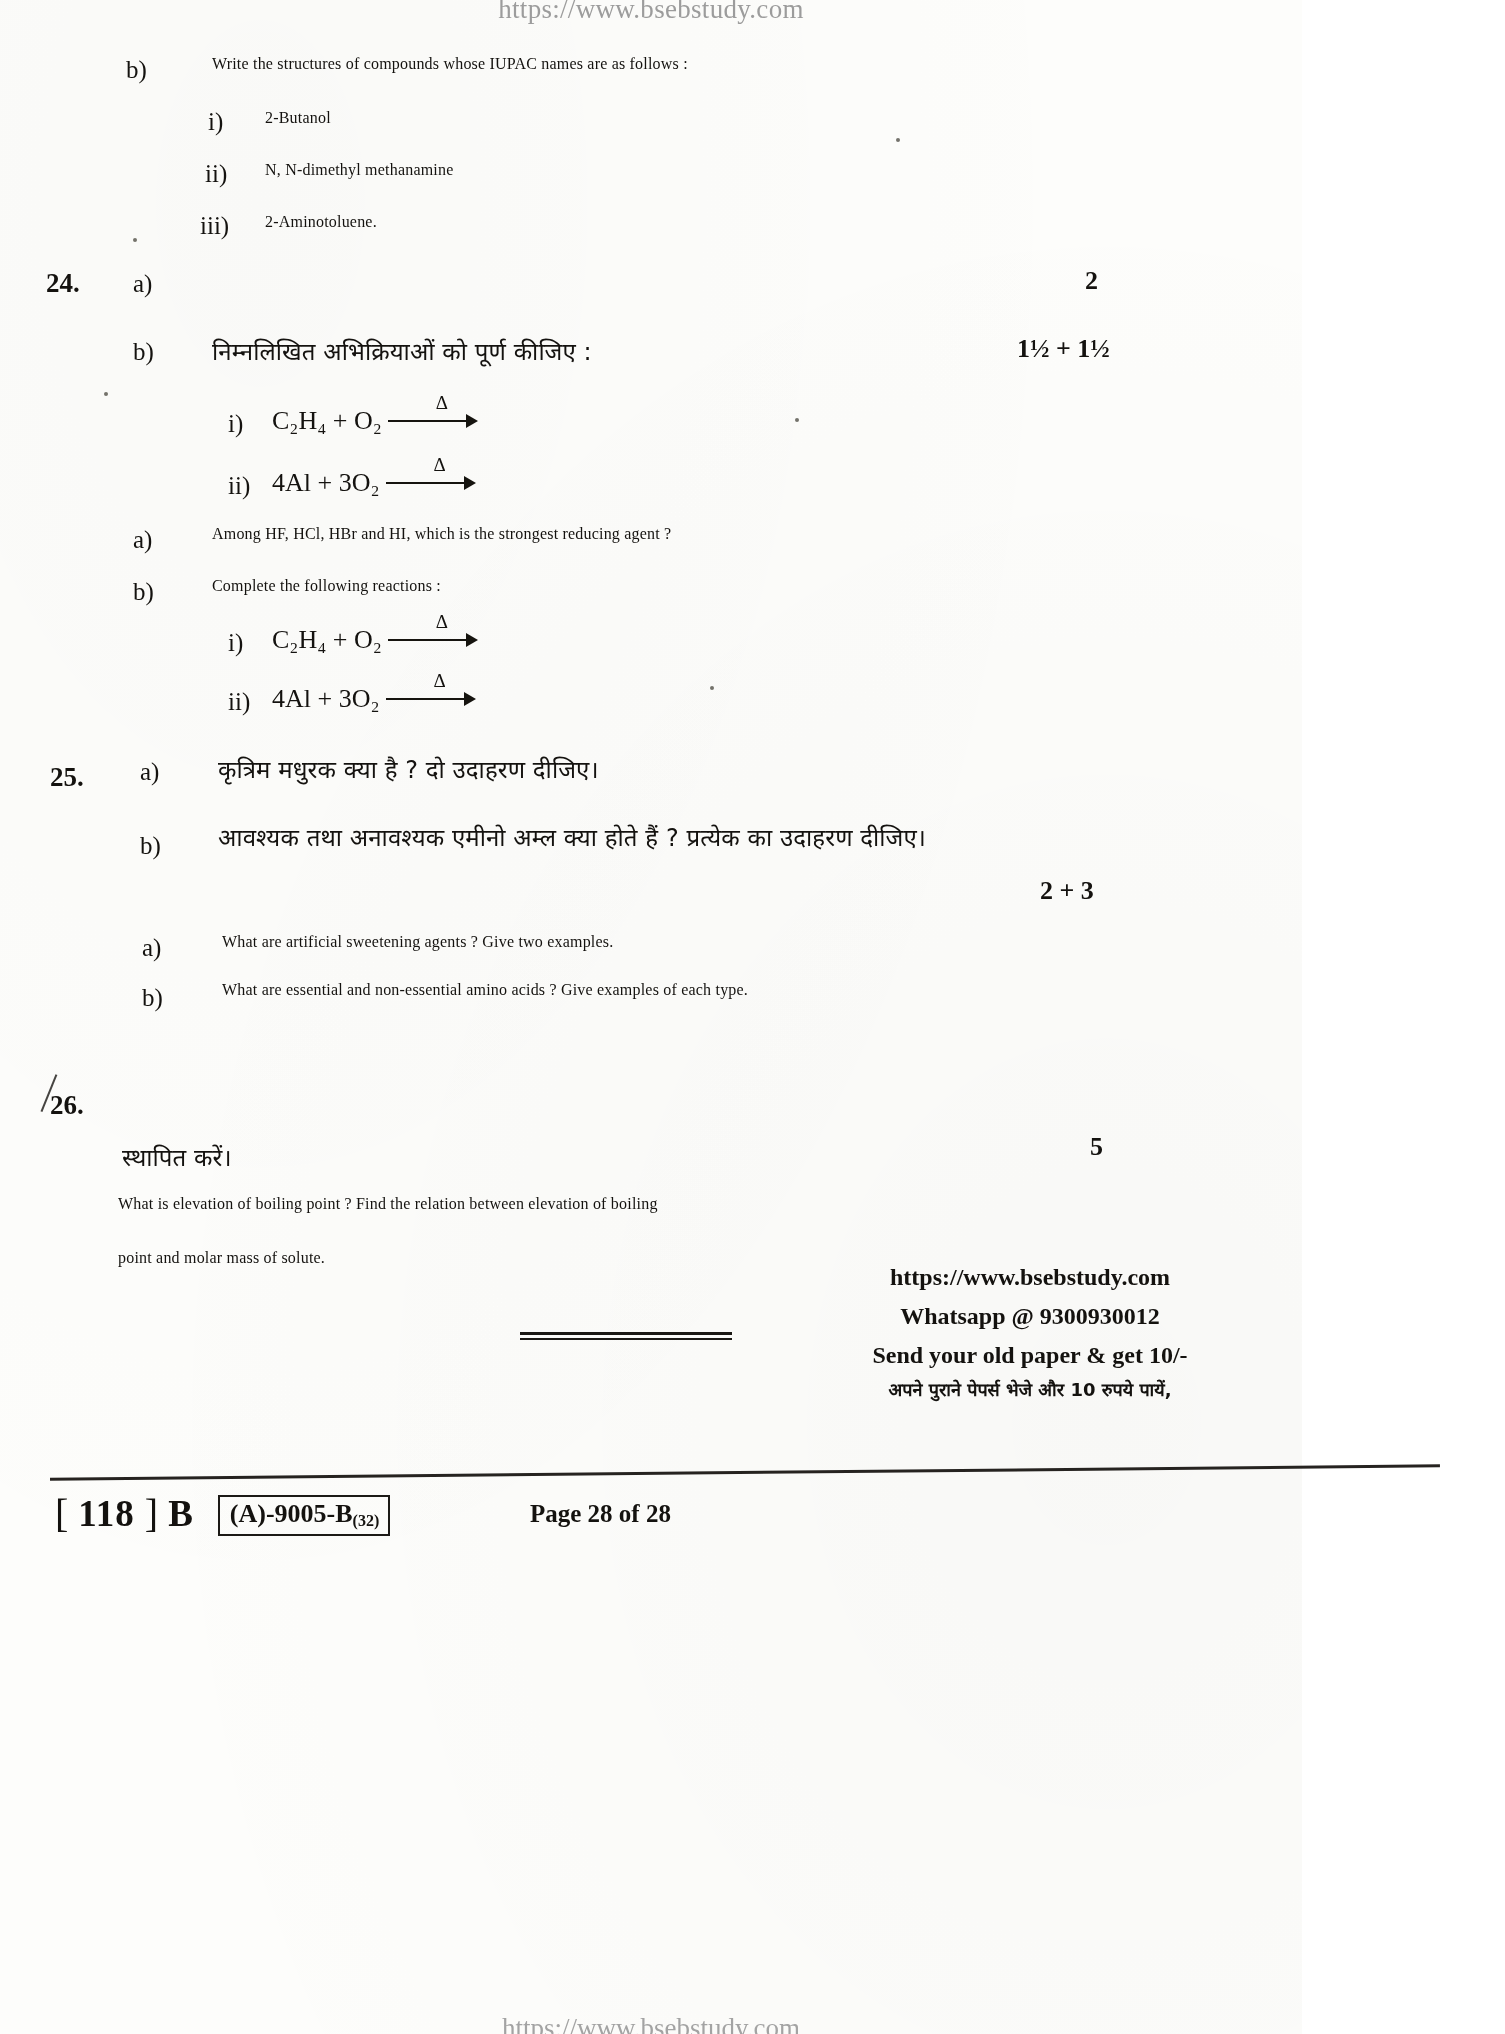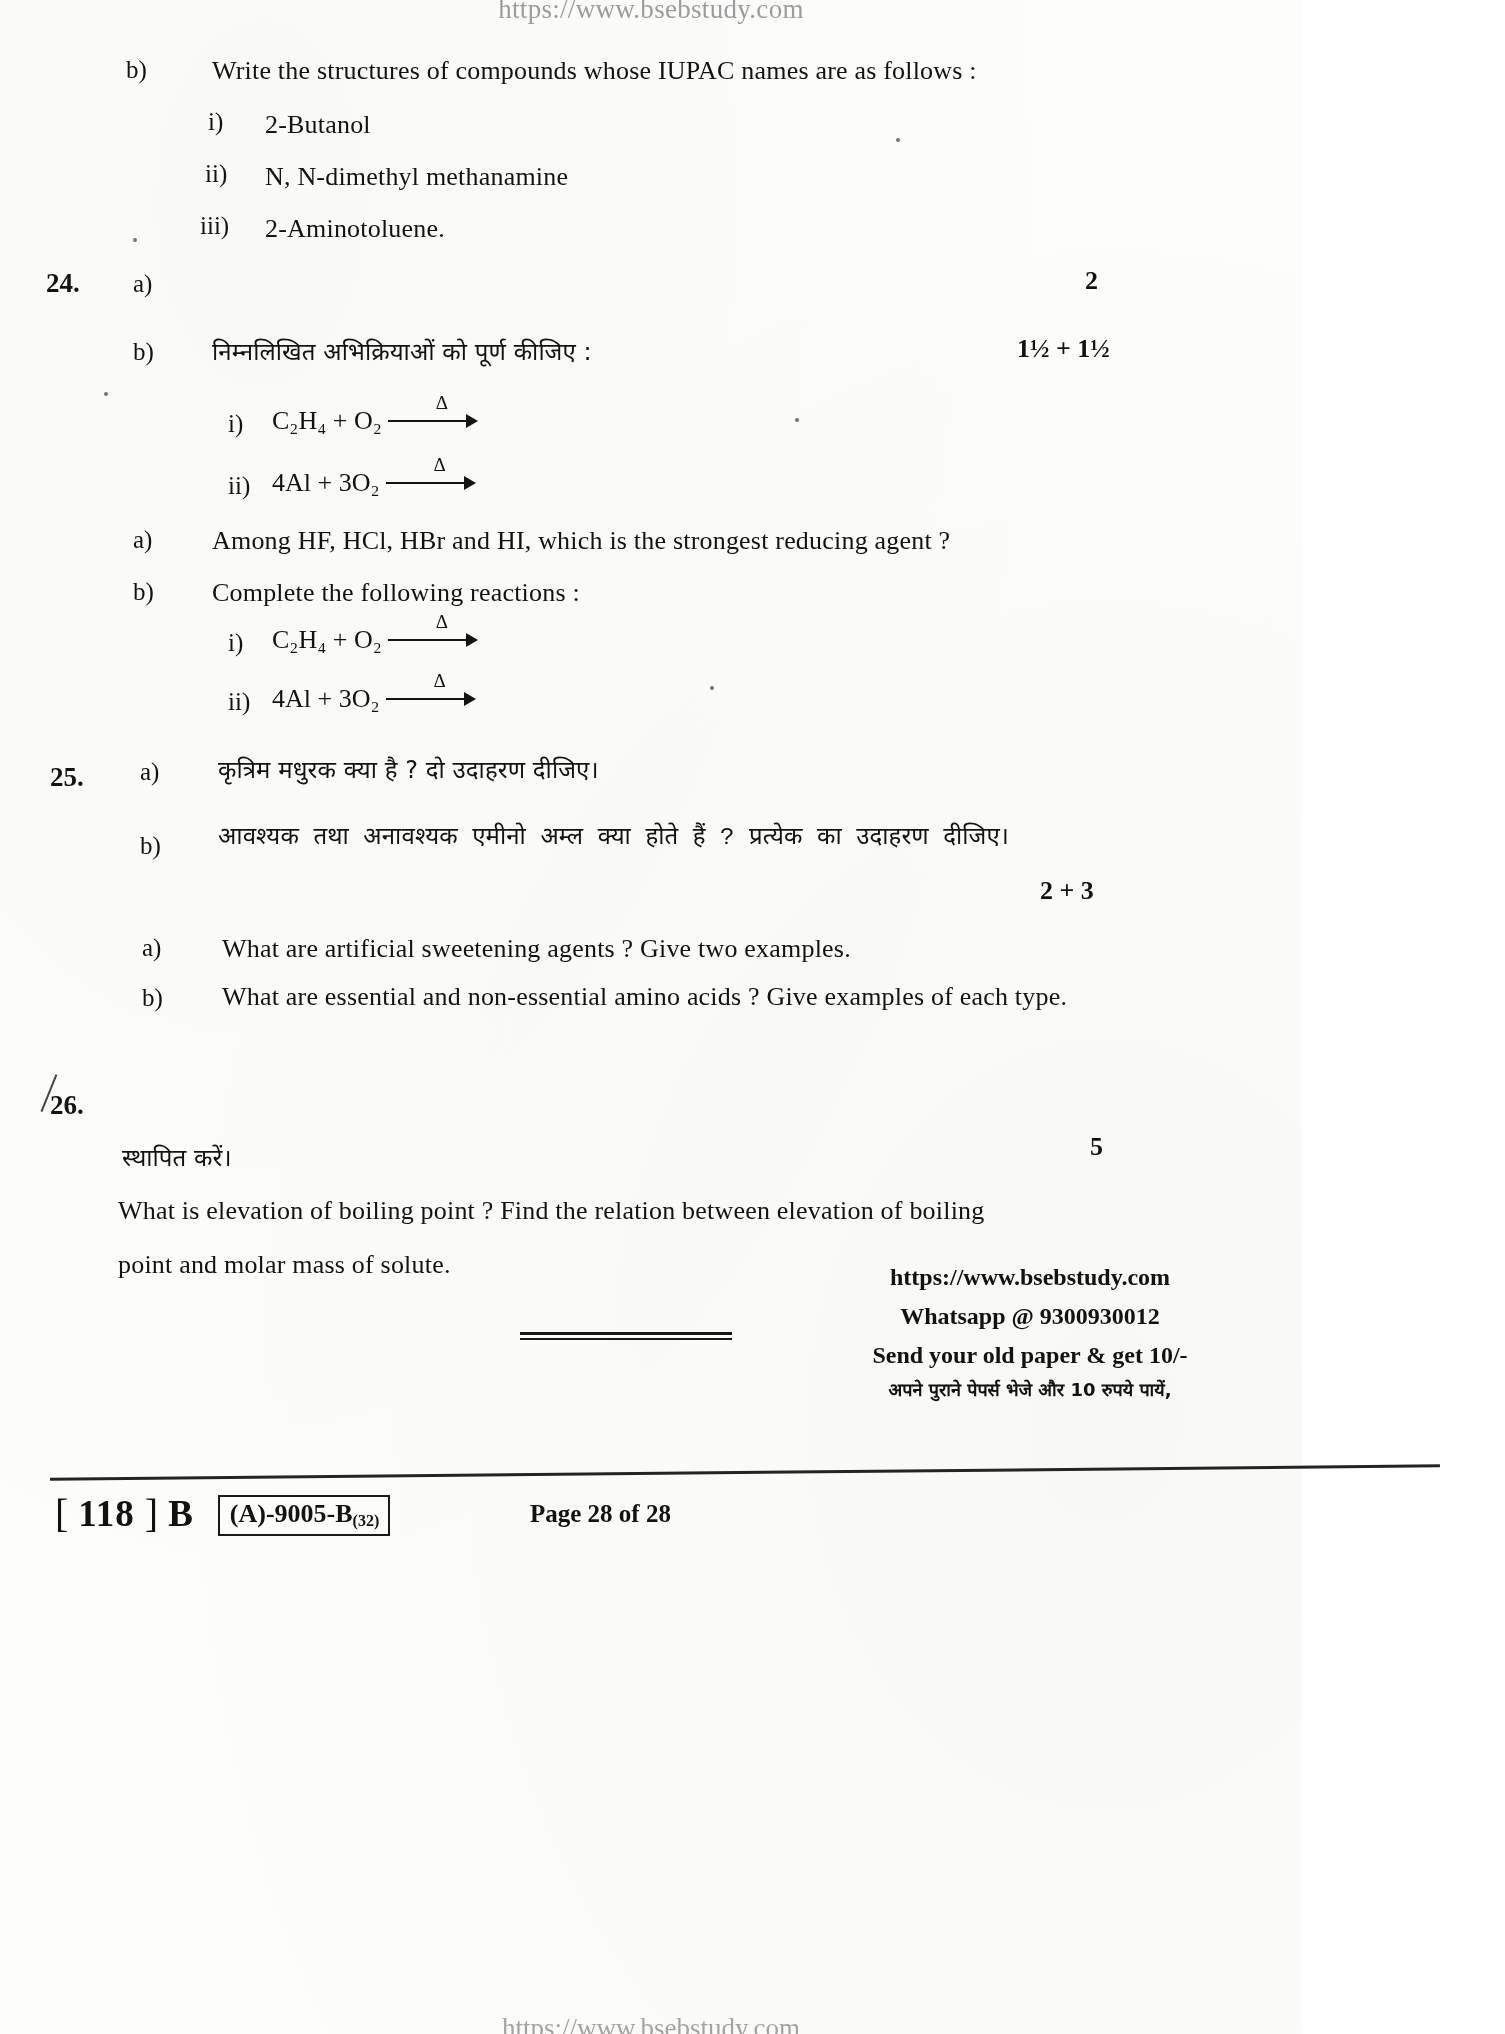--- a/index.html
+++ b/index.html
@@ -62,21 +62,21 @@
     font-family: "Liberation Serif", serif;
   }
   .sublabel {
     position: absolute;
     font-size: 25px;
     font-family: "Liberation Serif", serif;
   }
   .body-en {
     position: absolute;
     font-family: "Liberation Serif", serif;
-    font-size: 26px;
+    font-size: 16px;
     line-height: 1.45;
     letter-spacing: 0.2px;
   }
   .body-hi {
     position: absolute;
     font-family: "DejaVu Sans", sans-serif;
     font-size: 24px;
     line-height: 1.5;
     letter-spacing: 0.1px;
   }
@@ -288,21 +288,21 @@
   <div class="eq" style="left:272px; top:684px;">
     <span>4Al + 3O₂</span><span class="arrow"><span class="lam">Δ</span></span>
   </div>
 
   <div class="qnum" style="left:50px; top:762px;">25.</div>
 
   <div class="sublabel" style="left:140px; top:758px;">a)</div>
   <div class="body-hi" style="left:218px; top:752px; width:900px;">कृत्रिम मधुरक क्या है ? दो उदाहरण दीजिए।</div>
 
   <div class="sublabel" style="left:140px; top:832px;">b)</div>
-  <div class="body-hi" style="left:218px; top:820px; width:1040px;font-family:Liberation Mono, monospace;">आवश्यक तथा अनावश्यक एमीनो अम्ल क्या होते हैं ? प्रत्येक का उदाहरण दीजिए।</div>
+  <div class="body-hi" style="left:218px; top:820px; width:1040px;">आवश्यक तथा अनावश्यक एमीनो अम्ल क्या होते हैं ? प्रत्येक का उदाहरण दीजिए।</div>
 
   <div class="marks" style="left:1040px; top:876px;">2 + 3</div>
 
   <div class="sublabel" style="left:142px; top:934px;">a)</div>
   <div class="body-en" style="left:222px; top:930px; width:1000px;">What are artificial sweetening agents ? Give two examples.</div>
 
   <div class="sublabel" style="left:142px; top:984px;">b)</div>
   <div class="body-en" style="left:222px; top:978px; width:870px; text-align:justify;">What are essential and non-essential amino acids ? Give examples of each type.</div>
 
   <div class="qnum" style="left:50px; top:1090px;">26.</div>

